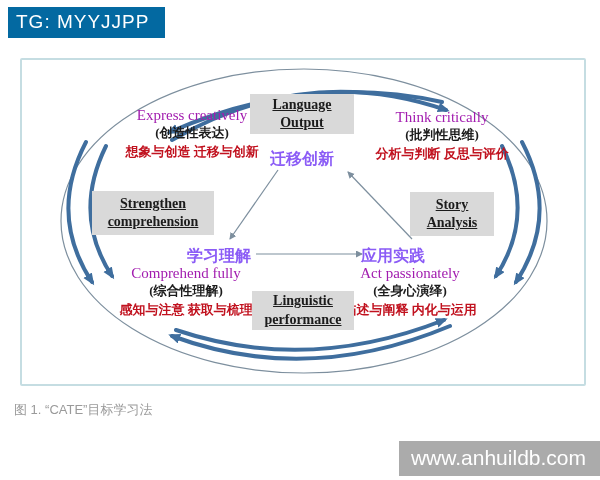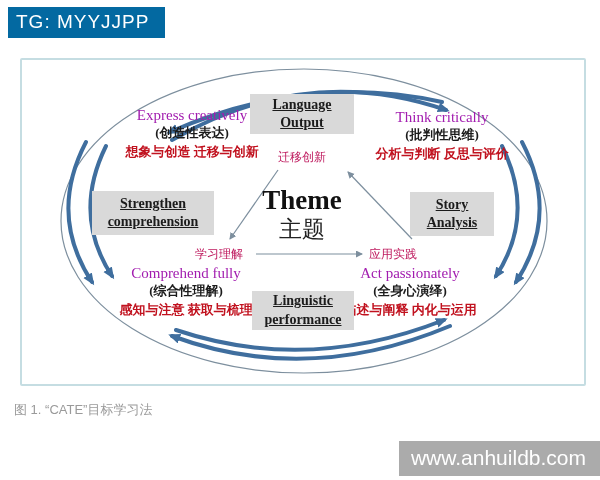--- a/index.html
+++ b/index.html
@@ -21,21 +21,21 @@
   .corner .title{font-weight:normal;font-size:15px;color:#a21caf;line-height:1.25;}
   .corner .sub{font-weight:bold;font-size:13px;color:#1b1b1b;line-height:1.3;}
   .corner .red{font-weight:bold;font-size:13px;color:#c1121f;line-height:1.35;margin-top:1px;}
   .gbox{
     position:absolute;z-index:2;background:#d9d9d9;
     font-family:"Liberation Serif",serif;font-weight:bold;font-size:14px;color:#1b1b1b;
     display:flex;flex-direction:column;justify-content:center;text-align:center;line-height:1.3;text-decoration:underline;
   }
   .theme-title{font-weight:bold;font-size:27px;color:#111;line-height:1.1;}
   .theme-sub{font-size:23px;color:#222;line-height:1.2;}
-  .cycle{font-weight:normal;font-size:12px;color:#be185d;}
+  .cycle{font-weight:bold;font-size:16px;color:#8b5cf6;}
   .caption{
     position:absolute;left:14px;top:401px;color:#9a9a9a;font-size:13px;
     font-family:"Liberation Sans",sans-serif;
   }
   .watermark{
     position:absolute;right:0;bottom:4px;background:#ababab;color:#ffffff;
     font-size:21px;padding:5px 14px 6px 12px;font-family:"Liberation Sans",sans-serif;
   }
   .cx{transform:translateX(-50%);}
 </style>
@@ -109,24 +109,20 @@
   </div>
   <div class="gbox" style="left:388px;top:132px;width:84px;height:44px;">
     <span>Story</span>
     <span>Analysis</span>
   </div>
   <div class="gbox" style="left:230px;top:231px;width:102px;height:39px;">
     <span>Linguistic</span>
     <span>performance</span>
   </div>
 
-  <div class="txt cx" style="left:280px;top:126px;">
-    <div class="theme-title">Theme</div>
-    <div class="theme-sub">主题</div>
-  </div>
 
   <div class="txt cycle cx" style="left:280px;top:89px;">迁移创新</div>
   <div class="txt cycle cx" style="left:197px;top:186px;">学习理解</div>
   <div class="txt cycle cx" style="left:371px;top:186px;">应用实践</div>
 
 </div>
 
 <div class="caption">图 1. “CATE”目标学习法</div>
 
 <div class="watermark">www.anhuildb.com</div>

